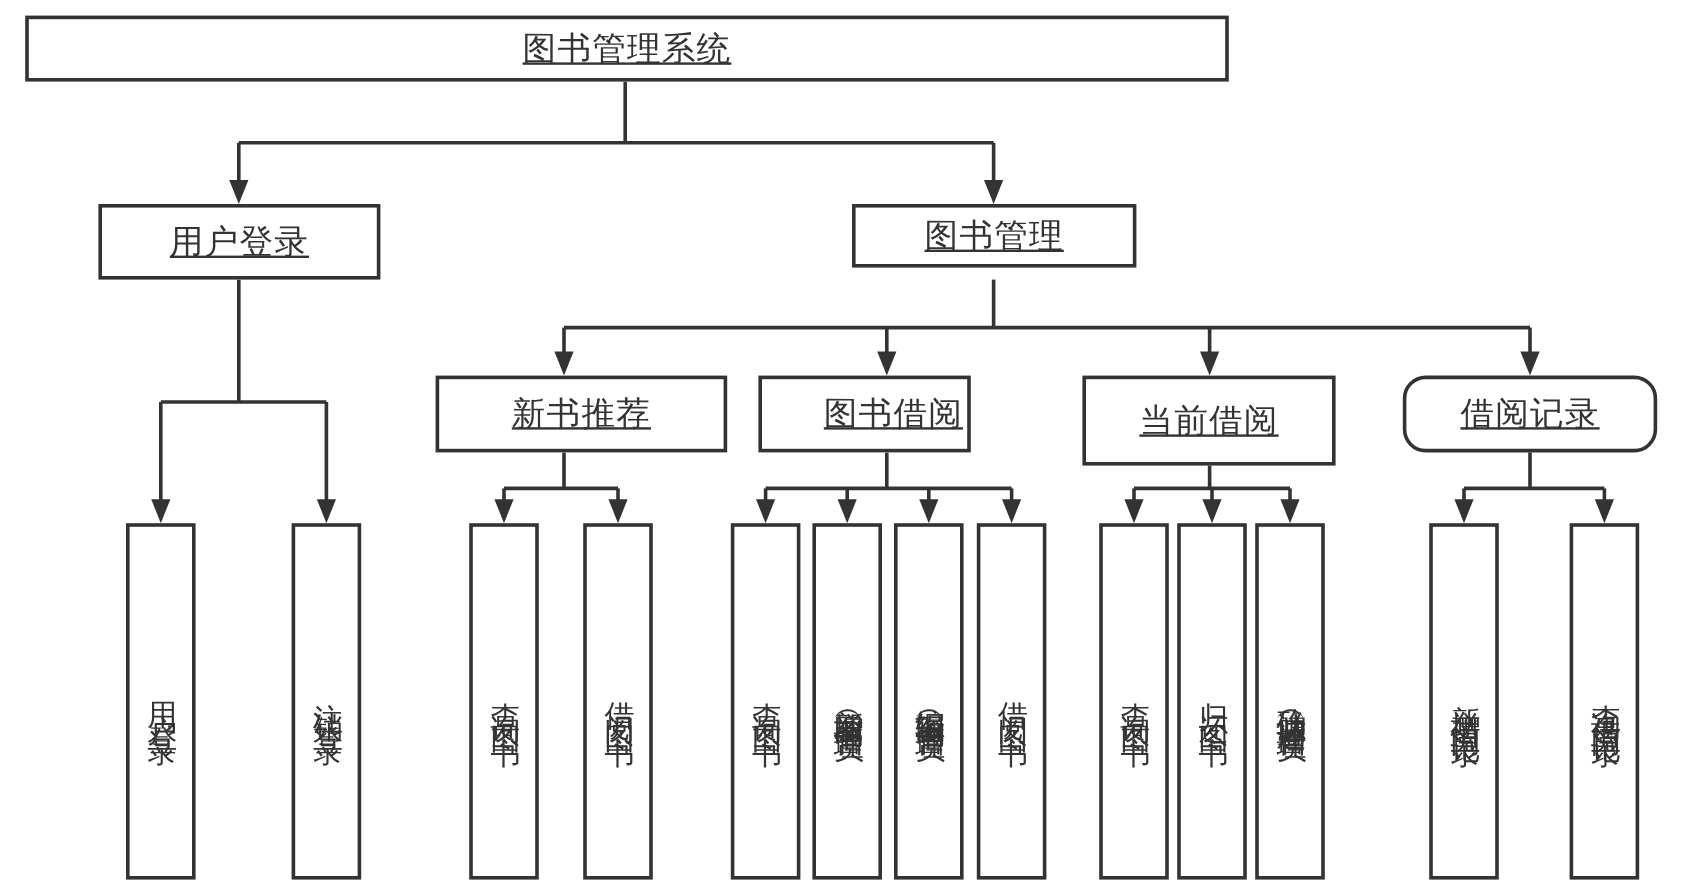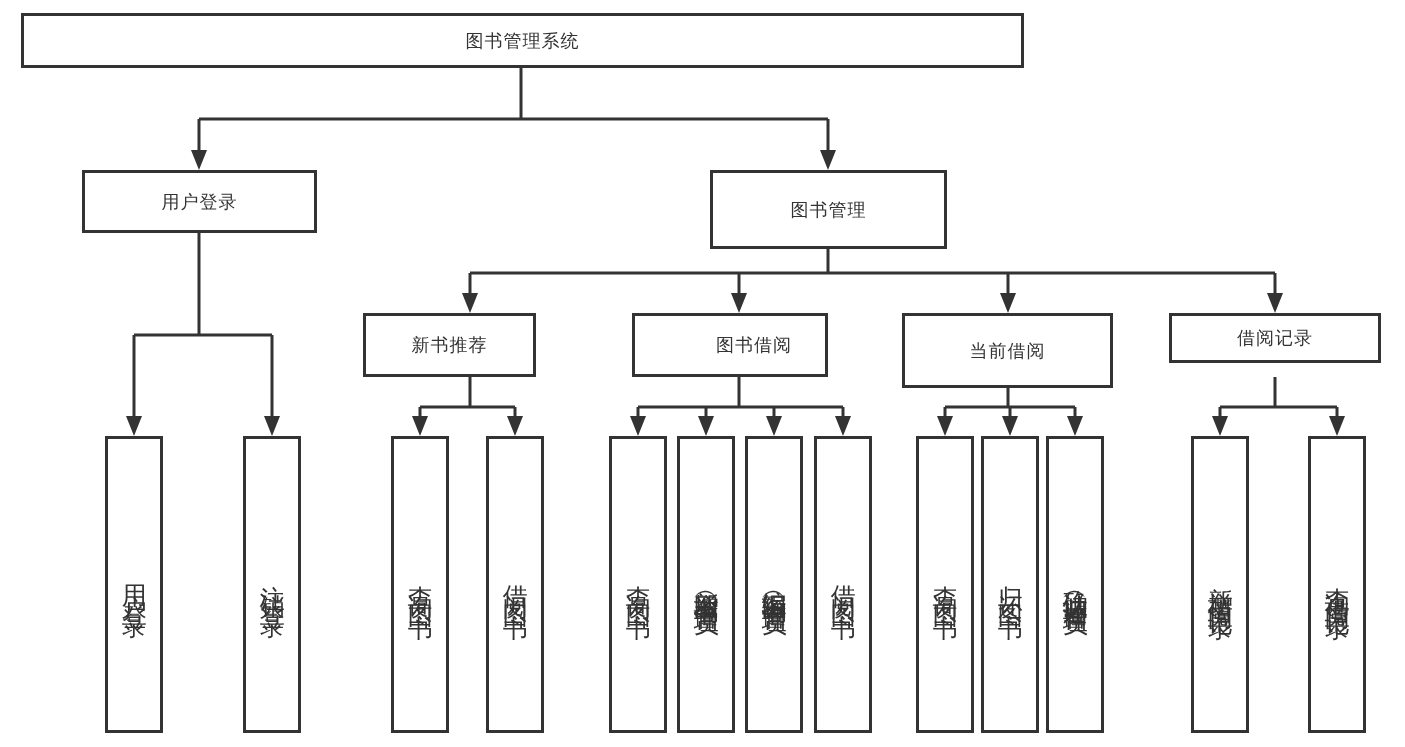--- a/index.html
+++ b/index.html
@@ -26,23 +26,24 @@
     box-sizing: border-box;
     border: 3px solid #333333;
     background: #ffffff;
     color: #333333;
     display: flex;
     align-items: center;
     justify-content: center;
     z-index: 2;
   }
   .h {
-    font-size: 18px;
+    font-size: 28px;
     letter-spacing: 1px;
     white-space: nowrap;
+    text-decoration: underline;
   }
   .v span {
     writing-mode: vertical-rl;
     text-orientation: mixed;
     font-size: 25px;
     line-height: 1.1;
   }
   .ls-wide   { letter-spacing: 10px; }
   .ls-mid    { letter-spacing: 6px; }
   .ls-narrow { letter-spacing: 3px; }
@@ -124,26 +125,26 @@
       <polygon points="1002,416 1018,416 1010,436"></polygon>
       <polygon points="1067,416 1083,416 1075,436"></polygon>
       <polygon points="1212,416 1228,416 1220,436"></polygon>
       <polygon points="1329,416 1345,416 1337,436"></polygon>
     </g>
   </svg>
 
   <div class="node h" style="left:21px; top:13px; width:1003px; height:55px;">图书管理系统</div>
 
   <div class="node h" style="left:82px; top:170px; width:235px; height:63px;">用户登录</div>
-  <div class="node h" style="left:710px; top:170px; width:237px; height:79px;">图书管理</div>
+  <div class="node h" style="left:710px; top:170px; width:237px; height:53px;">图书管理</div>
 
-  <div class="node h" style="left:363px; top:313px; width:173px; height:64px;">新书推荐</div>
-  <div class="node h" style="left:632px; top:313px; width:196px; height:64px;padding-left:48px;">图书借阅</div>
+  <div class="node h" style="left:363px; top:313px; width:243px; height:64px;">新书推荐</div>
+  <div class="node h" style="left:632px; top:313px; width:177px; height:64px;padding-left:48px;">图书借阅</div>
   <div class="node h" style="left:902px; top:313px; width:211px; height:75px;">当前借阅</div>
-  <div class="node h" style="left:1169px; top:313px; width:212px; height:50px;">借阅记录</div>
+  <div class="node h" style="left:1169px; top:313px; width:212px; height:64px;border-radius:19px;">借阅记录</div>
 
   <div class="node v" style="left:105px; top:436px; width:58px; height:297px;">
     <span class="ls-wide">用户登录</span>
   </div>
   <div class="node v" style="left:243px; top:436px; width:58px; height:297px;">
     <span class="ls-wide">注销登录</span>
   </div>
 
   <div class="node v" style="left:391px; top:436px; width:58px; height:297px;">
     <span class="ls-wide">查询图书</span>

